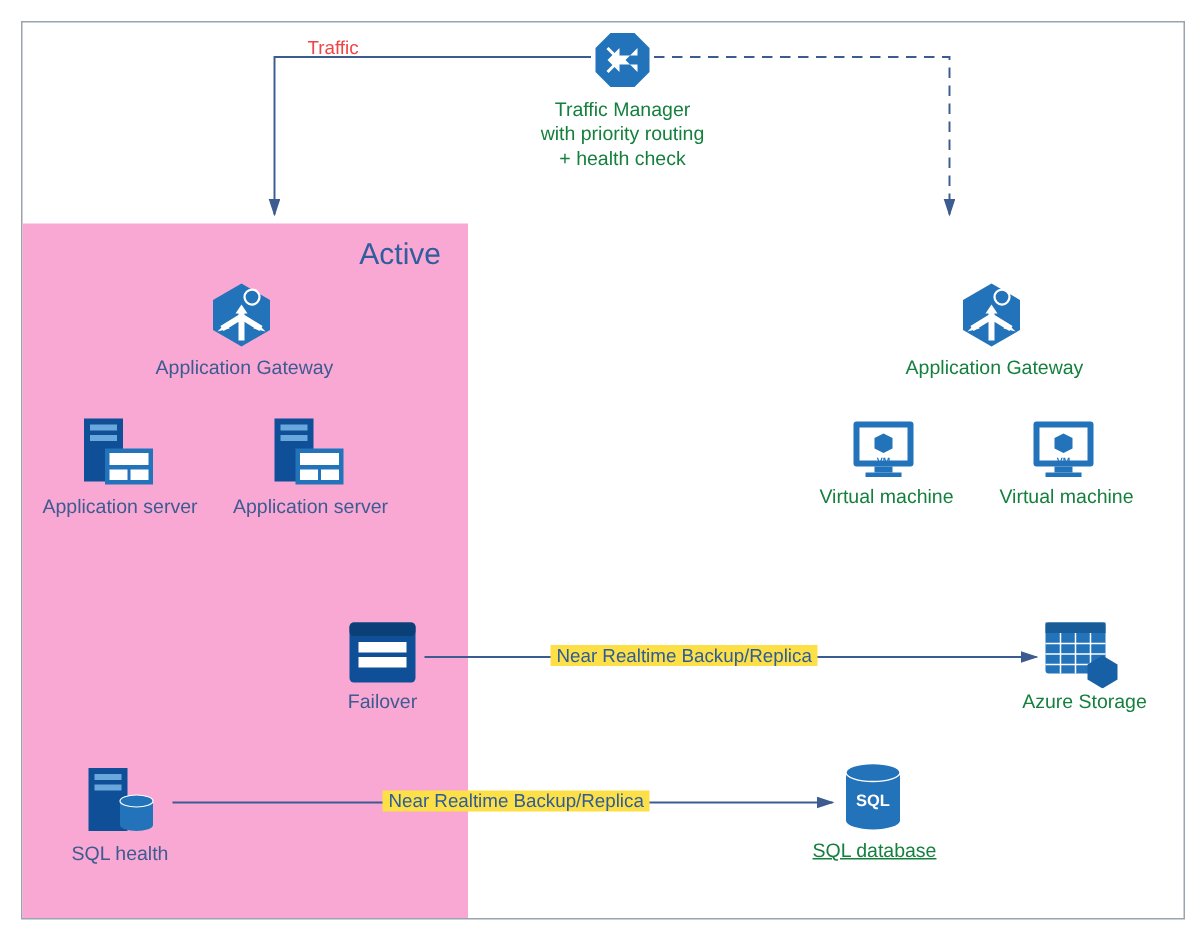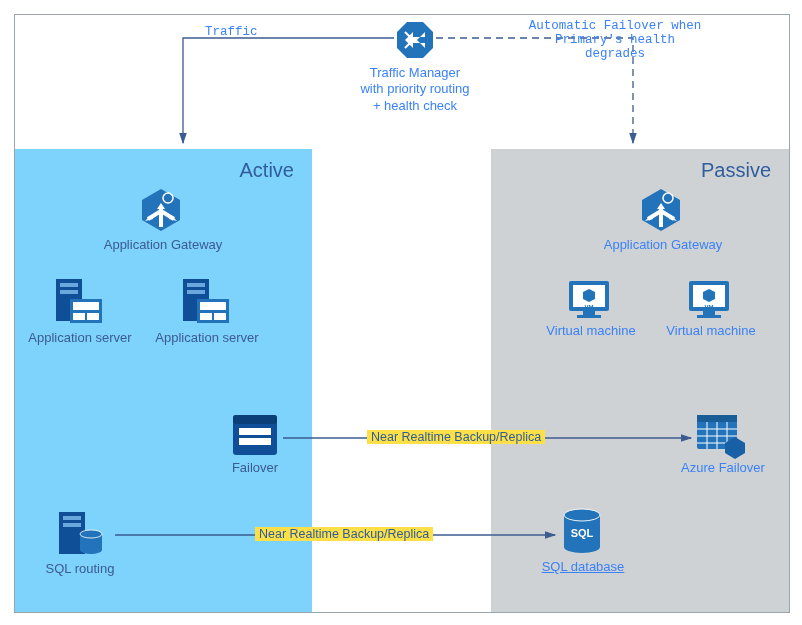--- a/index.html
+++ b/index.html
@@ -1,56 +1,52 @@
 <!DOCTYPE html>
 <html><head>
 <meta charset="utf-8">
 <style>
   html, body { margin:0; padding:0; }
   body { width:802px; height:625px; background:#fff; font-family:"Segoe UI",Arial,sans-serif; position:relative; }
   .canvas { position:absolute; left:14px; top:14px; width:774px; height:597px; border:1px solid #9aa4ae; }
-  .active-region { position:absolute; left:0px; top:134px; width:297px; height:463px; background:#7dd3fc; }
+  .active-region { position:absolute; left:0px; top:134px; width:297px; height:463px; background:#f9a8d4; }
   .passive-region { position:absolute; left:476px; top:134px; width:298px; height:463px; background:#cfd2d4; }
   .region-title { position:absolute; top:10px; right:18px; font-size:20px; color:#2f5d9d; }
-  .lbl { color:#3b82f6; font-size:13px; text-align:center; position:absolute; }
+  .lbl { color:#15803d; font-size:13px; text-align:center; position:absolute; }
   .lbl-dark { color:#3c5b90; }
-  .edge-lbl { color:#3b82f6; font-size:12.5px; position:absolute;font-family:Liberation Mono, monospace; }
+  .edge-lbl { color:#ef4444; font-size:12.5px; position:absolute; }
   .midlbl { position:absolute; font-size:12.5px; color:#2e5c99; background:#fde047; padding:0 4px; }
   svg.overlay { position:absolute; left:0; top:0; }
 </style>
 </head>
 <body>
 
 <div class="canvas">
 
   <div class="active-region">
     <span class="region-title">Active</span>
-  </div>
-  <div class="passive-region">
-    <span class="region-title">Passive</span>
   </div>
 
   <svg class="overlay" width="774" height="597">
     <defs>
       <marker id="arrow" markerWidth="10" markerHeight="10" refX="8" refY="3" orient="auto" markerUnits="strokeWidth">
         <path d="M0,0 L9,3 L0,6 Z" fill="#3c5b90"></path>
       </marker>
     </defs>
 
     <polyline points="379,23 168,23 168,128" fill="none" stroke="#3c5b90" stroke-width="1.3" marker-end="url(#arrow)"></polyline>
 
     <polyline points="421,23 618,23 618,128" fill="none" stroke="#3c5b90" stroke-width="1.3" stroke-dasharray="7 5" marker-end="url(#arrow)"></polyline>
 
     <line x1="268" y1="423" x2="676" y2="423" stroke="#3c5b90" stroke-width="1.3" marker-end="url(#arrow)"></line>
 
     <line x1="100" y1="520" x2="540" y2="520" stroke="#3c5b90" stroke-width="1.3" marker-end="url(#arrow)"></line>
   </svg>
 
   <span class="edge-lbl" style="left:190px; top:10px;">Traffic</span>
-  <span class="edge-lbl" style="left:510px; top:4px; width:180px; text-align:center;">Automatic Failover when Primary's health degrades</span>
 
   <svg class="overlay" style="left:380px; top:5px;" width="40" height="40">
     <polygon points="12,2 28,2 38,12 38,28 28,38 12,38 2,28 2,12" fill="#2373ba"></polygon>
     <path d="M10 20 L18 12 L18 17 L30 17 L30 12 L22 20 L30 28 L30 23 L18 23 L18 28 Z" fill="#fff"></path>
     <path d="M10 12 L16 18 M10 28 L16 22" stroke="#fff" stroke-width="2"></path>
   </svg>
   <div class="lbl" style="left:345px; top:50px; width:110px; line-height:1.25;">Traffic Manager with priority routing + health check</div>
 
   <svg class="overlay" style="left:123px; top:172px;" width="46" height="46">
     <polygon points="23,2 42,13 42,33 23,44 4,33 4,13" fill="#2373ba"></polygon>
@@ -94,21 +90,21 @@
 
   <svg class="overlay" style="left:40px; top:495px;" width="50" height="48">
     <rect x="4" y="2" width="26" height="42" fill="#0f4f97"></rect>
     <rect x="8" y="6" width="18" height="4" fill="#6aa7dd"></rect>
     <rect x="8" y="13" width="18" height="4" fill="#6aa7dd"></rect>
     <ellipse cx="36" cy="24" rx="11" ry="4" fill="#2373ba"></ellipse>
     <rect x="25" y="24" width="22" height="16" fill="#2373ba"></rect>
     <ellipse cx="36" cy="40" rx="11" ry="4" fill="#2373ba"></ellipse>
     <ellipse cx="36" cy="24" rx="11" ry="4" fill="none" stroke="#fff" stroke-width="0.8"></ellipse>
   </svg>
-  <div class="lbl lbl-dark" style="left:25px; top:546px; width:80px;">SQL routing</div>
+  <div class="lbl lbl-dark" style="left:25px; top:546px; width:80px;">SQL health</div>
 
   <svg class="overlay" style="left:623px; top:172px;" width="46" height="46">
     <polygon points="23,2 42,13 42,33 23,44 4,33 4,13" fill="#2373ba"></polygon>
     <circle cx="30" cy="11" r="5" fill="none" stroke="#fff" stroke-width="1.5"></circle>
     <path d="M23 20 L23 40 M23 24 L10 32 M23 24 L36 32" stroke="#fff" stroke-width="4" fill="none"></path>
     <polygon points="23,16 19,22 27,22" fill="#fff"></polygon>
     <polygon points="7,34 13,28 15,32" fill="#fff"></polygon>
     <polygon points="39,34 33,28 31,32" fill="#fff"></polygon>
   </svg>
   <div class="lbl" style="left:578px; top:222px; width:140px;">Application Gateway</div>
@@ -137,21 +133,21 @@
     <rect x="2" y="2" width="40" height="34" rx="2" fill="#2373ba"></rect>
     <rect x="2" y="2" width="40" height="7" fill="#185d97"></rect>
     <line x1="2" y1="16" x2="42" y2="16" stroke="#fff" stroke-width="1"></line>
     <line x1="2" y1="23" x2="42" y2="23" stroke="#fff" stroke-width="1"></line>
     <line x1="2" y1="30" x2="42" y2="30" stroke="#fff" stroke-width="1"></line>
     <line x1="12" y1="9" x2="12" y2="36" stroke="#fff" stroke-width="1"></line>
     <line x1="22" y1="9" x2="22" y2="36" stroke="#fff" stroke-width="1"></line>
     <line x1="32" y1="9" x2="32" y2="36" stroke="#fff" stroke-width="1"></line>
     <polygon points="40,24 50,30 50,40 40,46 30,40 30,30" fill="#1860a6"></polygon>
   </svg>
-  <div class="lbl" style="left:660px; top:445px; width:96px;">Azure Failover</div>
+  <div class="lbl" style="left:660px; top:445px; width:96px;">Azure Storage</div>
 
   <svg class="overlay" style="left:545px; top:492px;" width="44" height="50">
     <ellipse cx="22" cy="8" rx="18" ry="6" fill="#2373ba"></ellipse>
     <rect x="4" y="8" width="36" height="32" fill="#2373ba"></rect>
     <ellipse cx="22" cy="40" rx="18" ry="6" fill="#2373ba"></ellipse>
     <ellipse cx="22" cy="8" rx="18" ry="6" fill="none" stroke="#fff" stroke-width="0.9"></ellipse>
     <text x="22" y="30" text-anchor="middle" font-size="11" font-weight="bold" fill="#fff">SQL</text>
   </svg>
   <div class="lbl" style="left:520px; top:544px; width:96px;text-decoration:underline;">SQL database</div>
 

